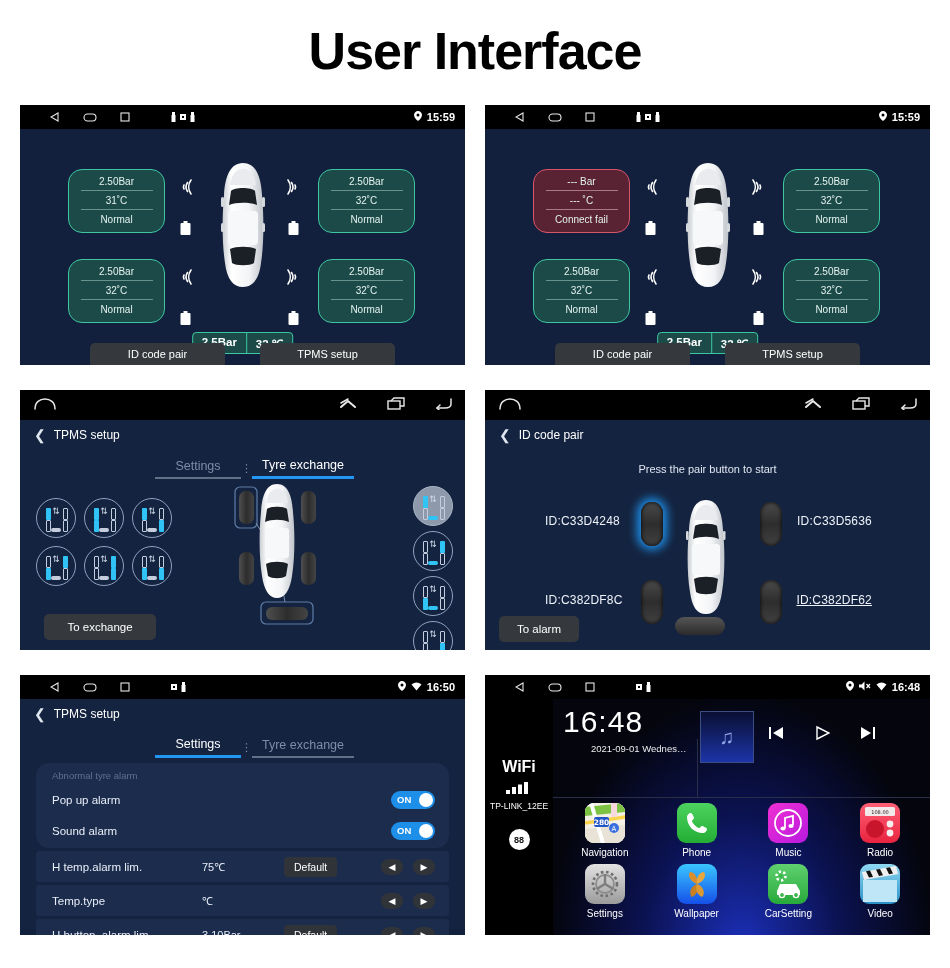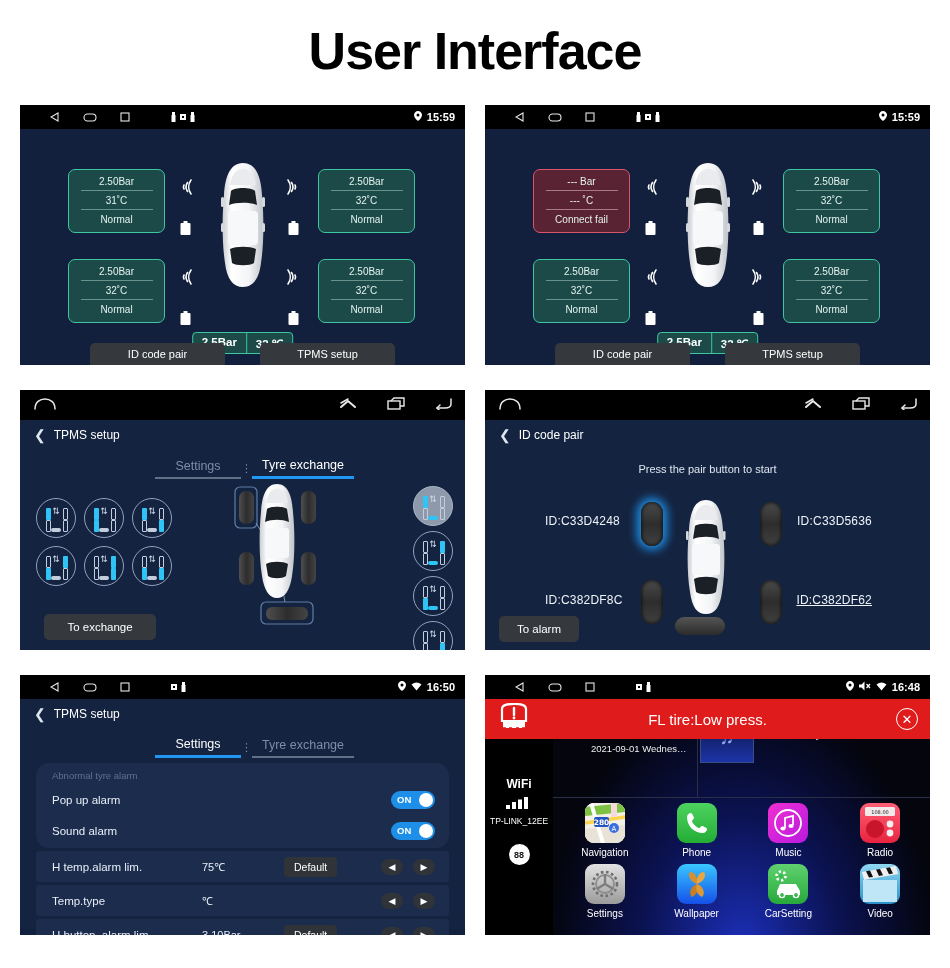--- a/index.html
+++ b/index.html
@@ -66,21 +66,21 @@
   }
   .nb-home { margin-left: 14px; }
   .nb-right { position: absolute; right: 12px; display: flex; align-items: center; gap: 30px; }
 
   
   .tpms-body { position: relative; width: 100%; height: 236px; background: #12203d; }
 
   .tyre-card {
     position: absolute;
     width: 97px; height: 64px;
-    border-radius: 7px;
+    border-radius: 14px;
     border: 1.5px solid #3cc7a0;
     background: #1c4a49;
     display: flex; flex-direction: column;
     align-items: center; justify-content: space-around;
     color: #e4f3ef; font-size: 10px;
     padding: 3px 0;
   }
   .tyre-card .tc-row {
     width: 72px; text-align: center; padding: 1px 0;
     line-height: 14px;
@@ -263,21 +263,21 @@
     position: absolute; right: 12px; width: 22px; height: 22px;
     border-radius: 50%; border: 1.6px solid #fff; color: #fff;
     display: flex; align-items: center; justify-content: center;
     font-size: 13px; line-height: 1;
   }
   .home-sidebar {
     position: absolute; left: 0; top: 0; width: 68px; height: 100%;
     background: #000; color: #fff;
     display: flex; flex-direction: column; align-items: center;
   }
-  .wifi-label { font-size: 12px; font-weight: bold; margin-top: 78px; }
+  .wifi-label { font-size: 16px; font-weight: bold; margin-top: 59px; }
   .wifi-ssid { font-size: 8.5px; margin-top: 3px; }
   .sb-badge {
     width: 21px; height: 21px; border-radius: 50%; background: #fff;
     color: #111; font-size: 9px; font-weight: bold;
     display: flex; align-items: center; justify-content: center;
     margin-top: 18px;
   }
   .clock-big {
     position: absolute; left: 78px; top: 6px;
     color: #fff; font-size: 30px; font-weight: 300; letter-spacing: 1px;
@@ -1181,29 +1181,16 @@
               <path d="M6 7.3 L10 6.6 L13 12.9 L9 13.6 Z" fill="#111"></path>
               <path d="M16 5.6 L20 4.9 L23 11.2 L19 11.9 Z" fill="#111"></path>
               <path d="M26 3.9 L30 3.2 L33 9.5 L29 10.2 Z" fill="#111"></path>
               <rect x="3" y="16" width="34" height="22" fill="#bfe6f6"></rect>
             </svg>
           </span>
           <span class="app-name">Video</span>
         </div>
       </div>
 
-      <div class="alert-banner">
-        <span style="margin-left:14px">
-          <svg width="30" height="28" viewBox="0 0 30 28">
-            <path d="M3 6 C3 2 7 1 15 1 C23 1 27 2 27 6 L27 18 L3 18 Z" fill="none" stroke="#fff" stroke-width="2.2"></path>
-            <rect x="4" y="19" width="22" height="6" fill="#fff"></rect>
-            <path d="M4 25 L7 25 M10 25 L13 25 M17 25 L20 25 M23 25 L26 25" stroke="#e01b1b" stroke-width="1.6"></path>
-            <path d="M15 5 L15 12" stroke="#fff" stroke-width="2.4" stroke-linecap="round"></path>
-            <circle cx="15" cy="15" r="1.4" fill="#fff"></circle>
-          </svg>
-        </span>
-        <span class="alert-text">FL tire:Low press.</span>
-        <span class="alert-close">✕</span>
-      </div>
     </div>
   </div>
 
 </div>
 
 </body></html>

